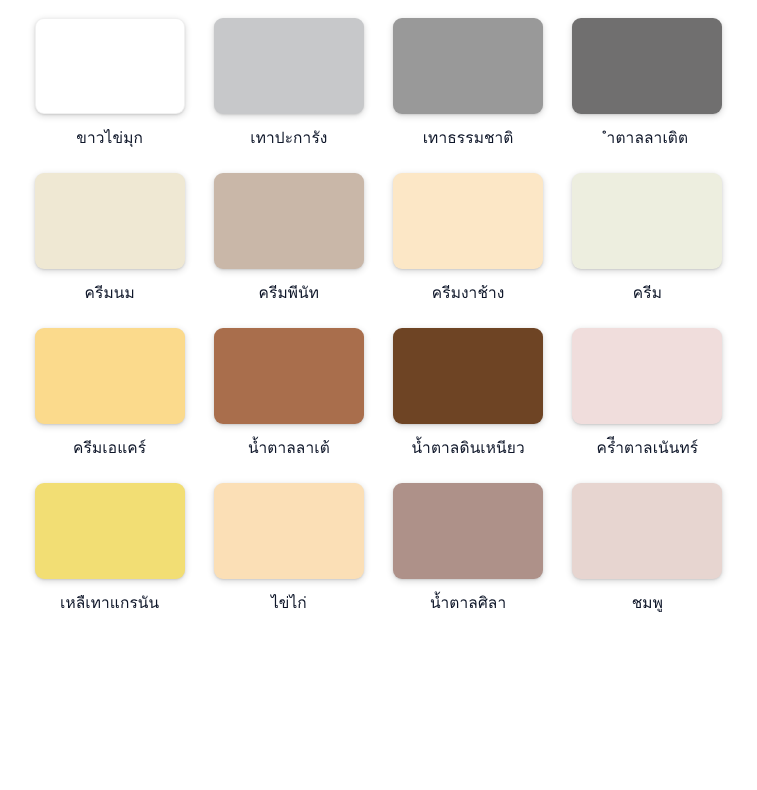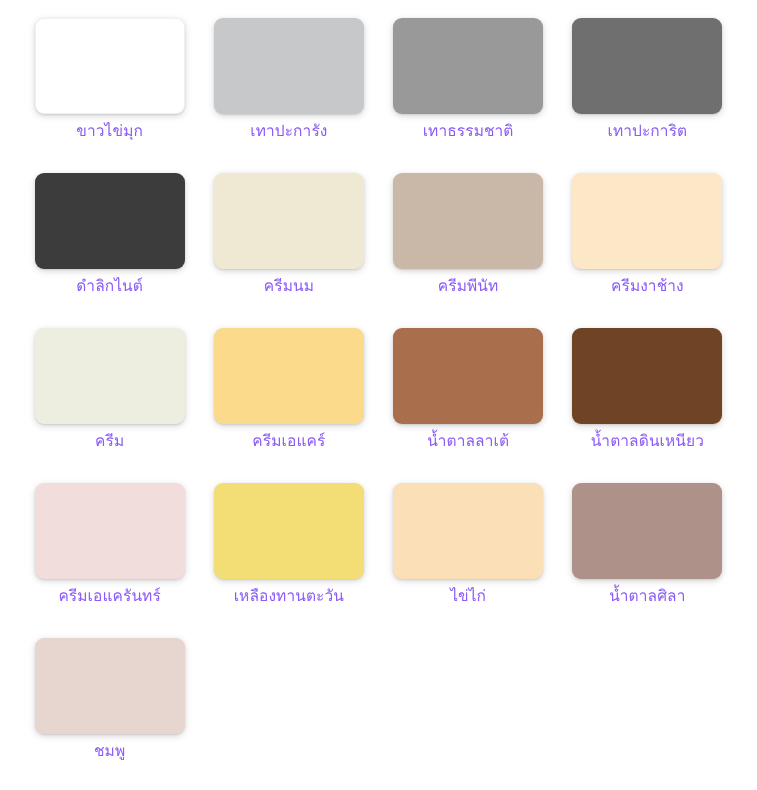--- a/index.html
+++ b/index.html
@@ -38,24 +38,24 @@
     box-shadow: 0 2px 7px rgba(0,0,0,0.16), 0 1px 2px rgba(0,0,0,0.10);
     flex: 0 0 auto;
   }
 
   .swatch-chip.has-border {
     box-shadow: 0 2px 7px rgba(0,0,0,0.16), 0 1px 2px rgba(0,0,0,0.10),
                 inset 0 0 0 1px rgba(0,0,0,0.06);
   }
 
   .swatch-label {
-    margin-top: 8px;
+    margin-top: 15px;
     font-size: 15.5px;
     line-height: 1.25;
-    color: #8b5cf6;
+    color: #0f172a;
     text-align: left;
     letter-spacing: 0.1px;
     white-space: nowrap;
   }
 </style>
 </head>
 <body>
 
 <div id="palette-grid" style="background: rgb(255, 255, 255);">
     <div class="swatch-card">
@@ -65,25 +65,21 @@
     <div class="swatch-card">
       <div class="swatch-chip" style="background: rgb(199, 200, 202);"></div>
       <div class="swatch-label">เทาปะการัง</div>
     </div>
     <div class="swatch-card">
       <div class="swatch-chip" style="background: rgb(153, 153, 153);"></div>
       <div class="swatch-label">เทาธรรมชาติ</div>
     </div>
     <div class="swatch-card">
       <div class="swatch-chip" style="background: rgb(112, 111, 111);"></div>
-      <div class="swatch-label">เทาปะการิต</div>
-    </div>
-    <div class="swatch-card">
-      <div class="swatch-chip" style="background: rgb(60, 60, 60);"></div>
-      <div class="swatch-label">ดำลิกไนต์</div>
+      <div class="swatch-label">ำตาลลาเติต</div>
     </div>
     <div class="swatch-card">
       <div class="swatch-chip" style="background: rgb(239, 232, 211);"></div>
       <div class="swatch-label">ครีมนม</div>
     </div>
     <div class="swatch-card">
       <div class="swatch-chip" style="background: rgb(201, 183, 168);"></div>
       <div class="swatch-label">ครีมพีนัท</div>
     </div>
     <div class="swatch-card">
@@ -101,25 +97,25 @@
     <div class="swatch-card">
       <div class="swatch-chip" style="background: rgb(169, 110, 76);"></div>
       <div class="swatch-label">น้ำตาลลาเต้</div>
     </div>
     <div class="swatch-card">
       <div class="swatch-chip" style="background: rgb(110, 68, 36);"></div>
       <div class="swatch-label">น้ำตาลดินเหนียว</div>
     </div>
     <div class="swatch-card">
       <div class="swatch-chip" style="background: rgb(240, 221, 220);"></div>
-      <div class="swatch-label">ครีมเอแครันทร์</div>
+      <div class="swatch-label">ครีำตาลเนันทร์</div>
     </div>
     <div class="swatch-card">
       <div class="swatch-chip" style="background: rgb(242, 222, 116);"></div>
-      <div class="swatch-label">เหลืองทานตะวัน</div>
+      <div class="swatch-label">เหลืเทาแกรนัน</div>
     </div>
     <div class="swatch-card">
       <div class="swatch-chip" style="background: rgb(251, 223, 182);"></div>
       <div class="swatch-label">ไข่ไก่</div>
     </div>
     <div class="swatch-card">
       <div class="swatch-chip" style="background: rgb(174, 145, 137);"></div>
       <div class="swatch-label">น้ำตาลศิลา</div>
     </div>
     <div class="swatch-card">

